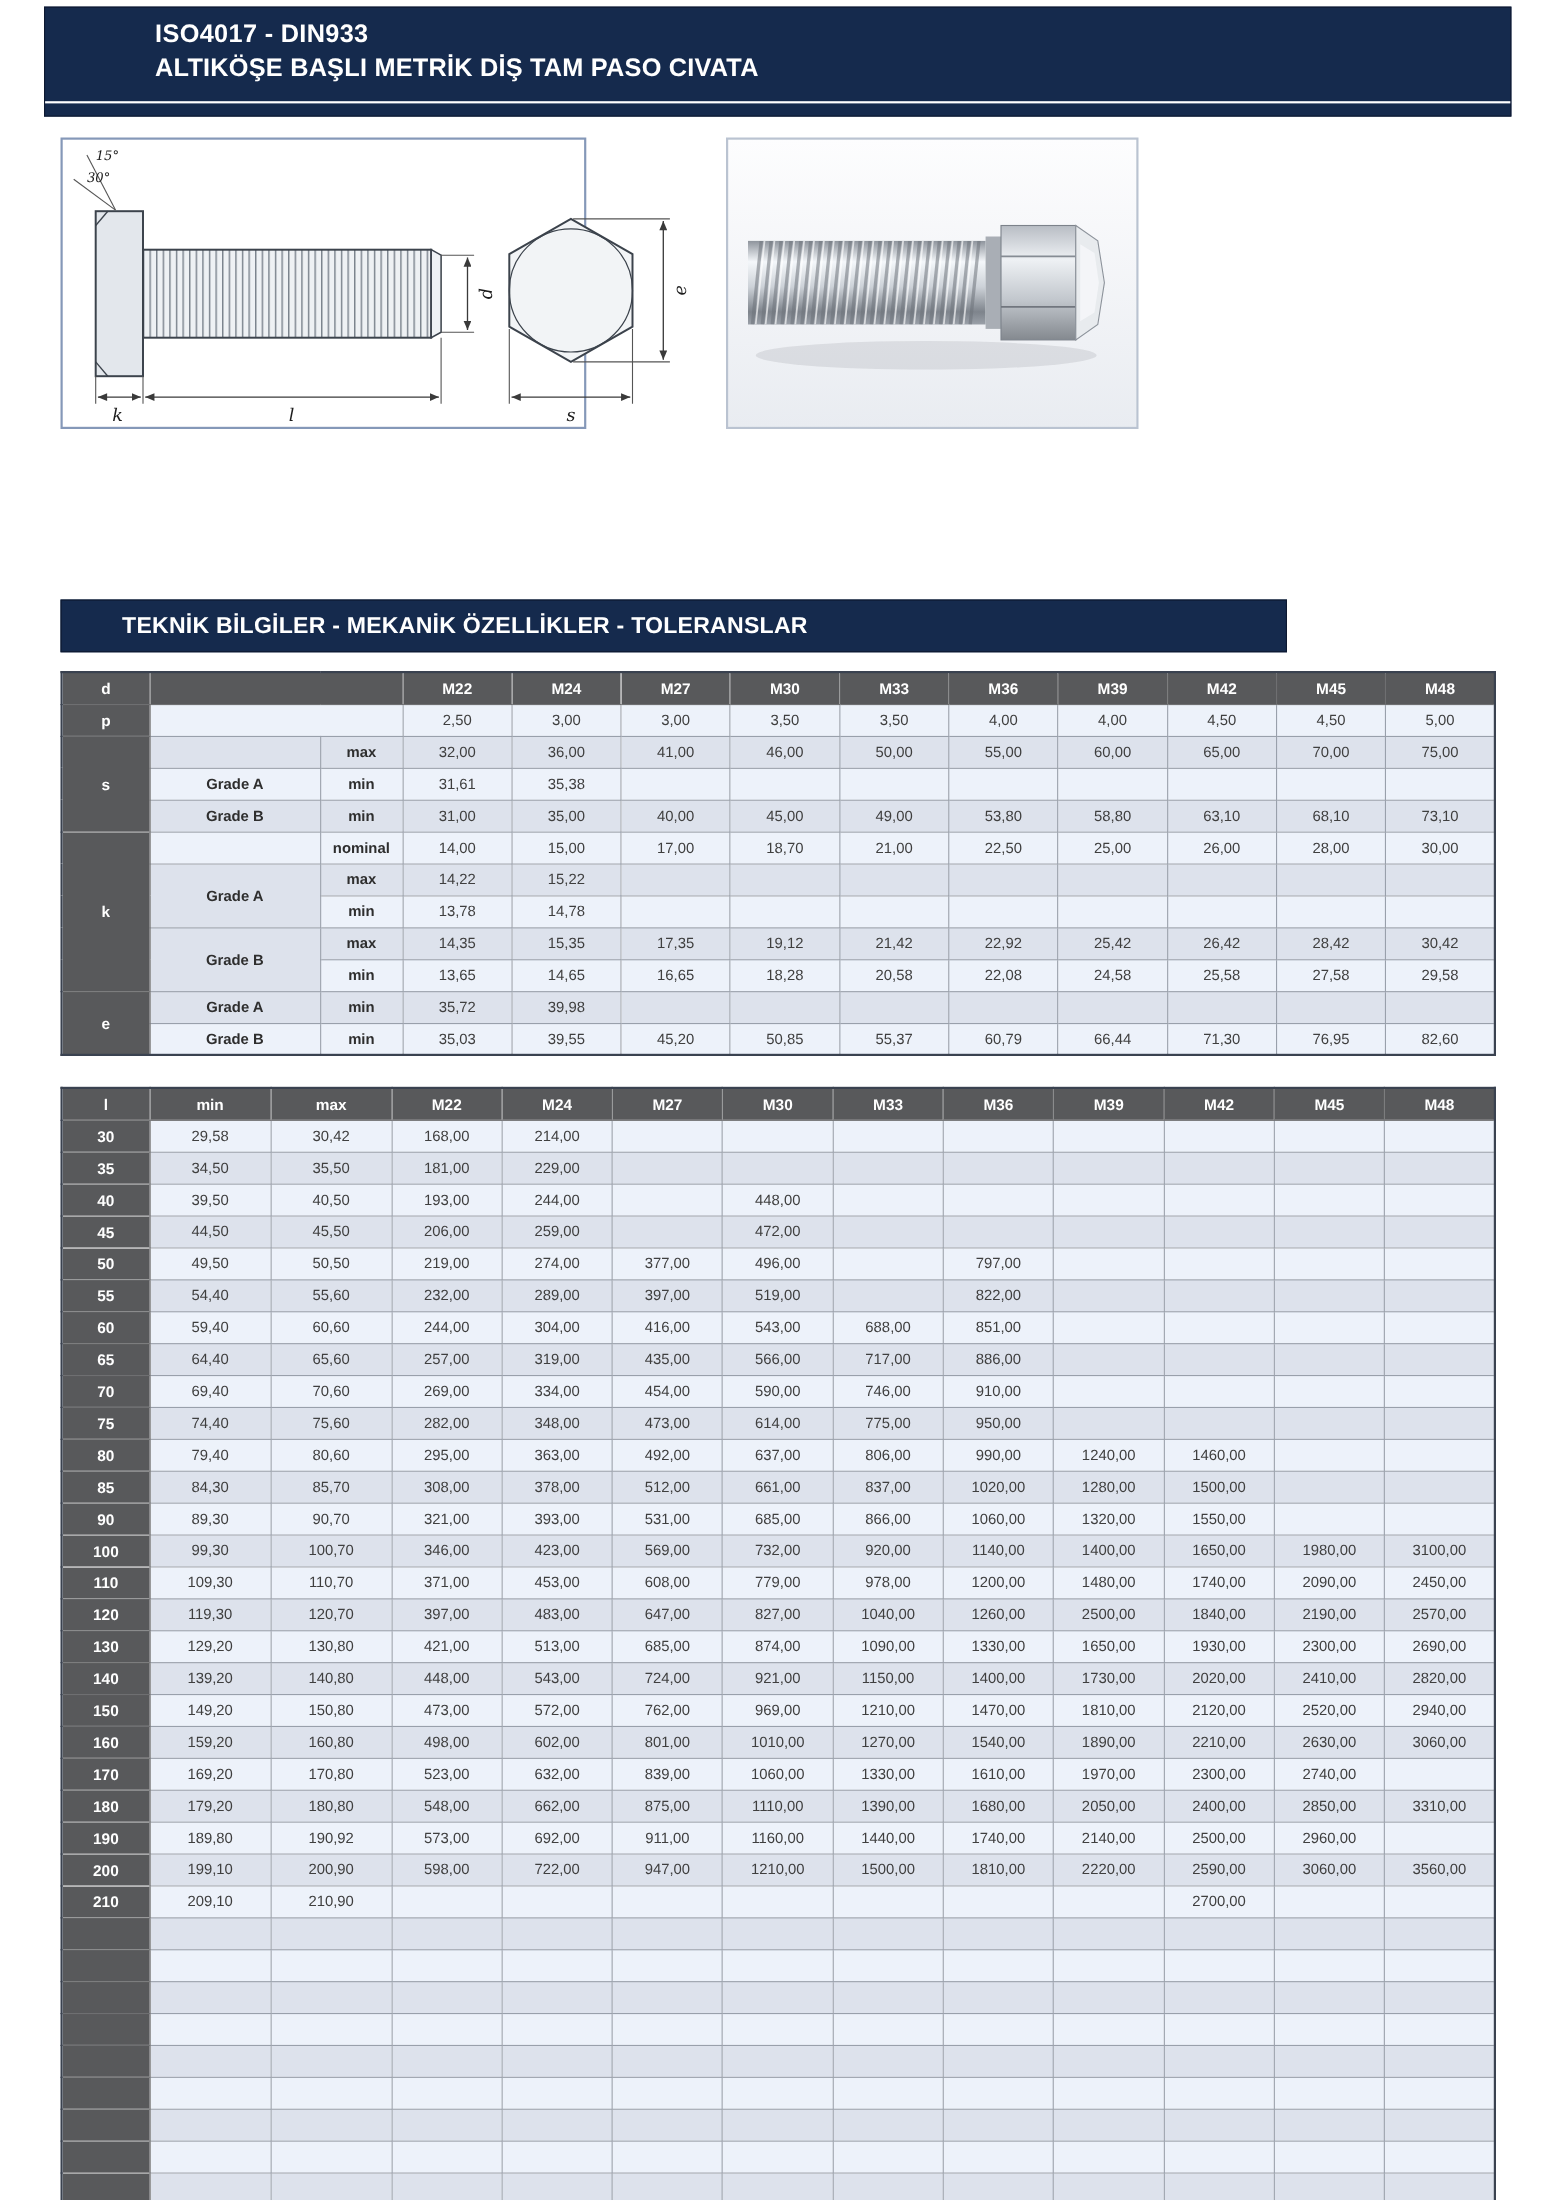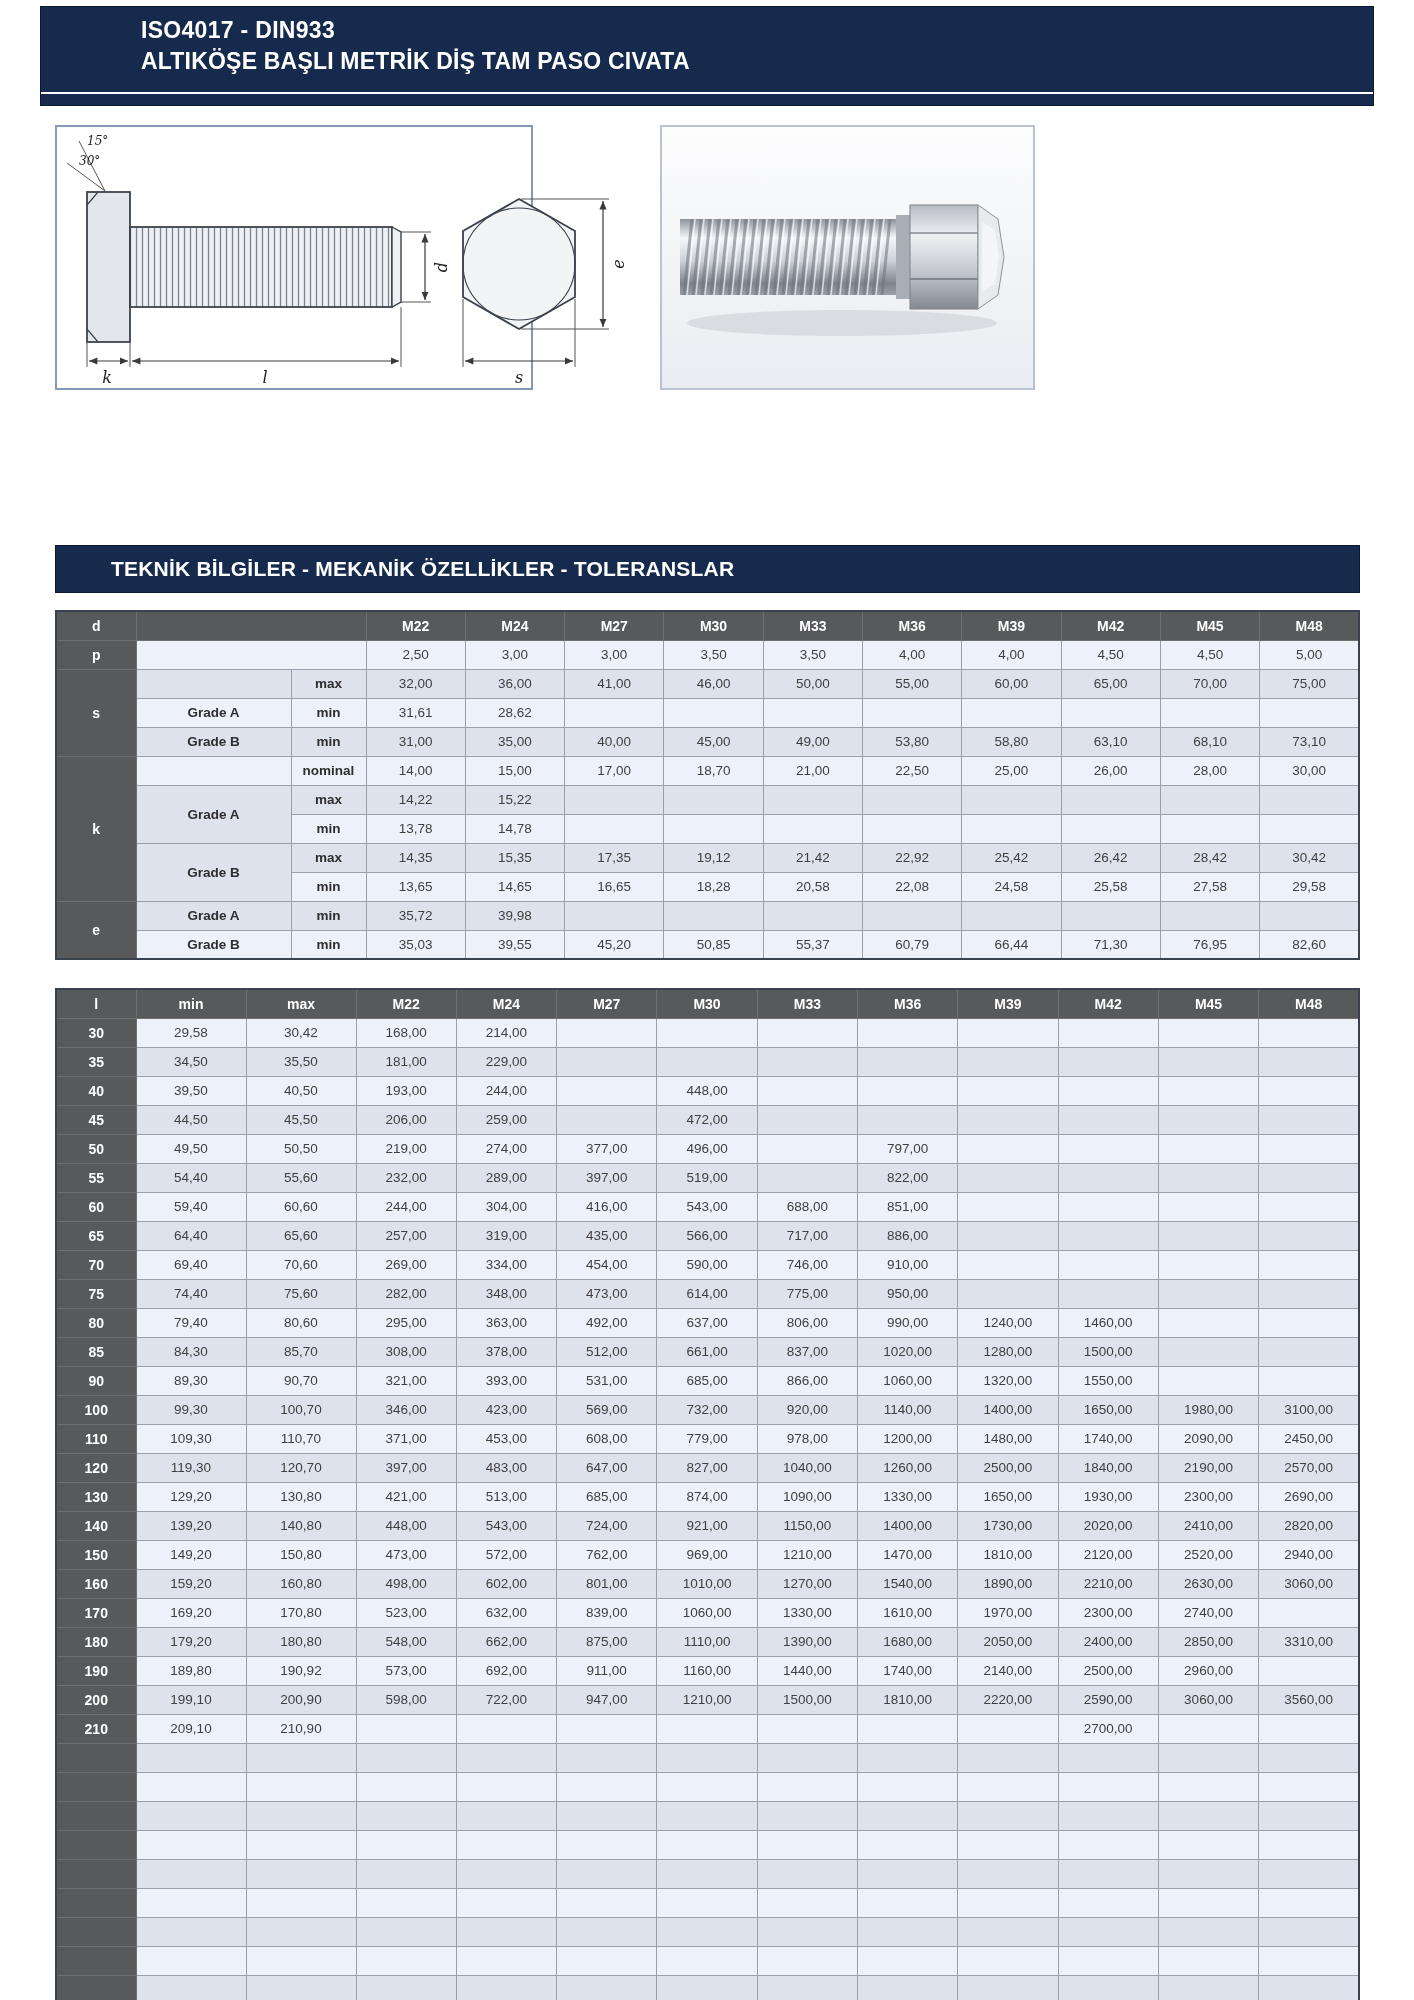--- a/index.html
+++ b/index.html
@@ -10,21 +10,21 @@
     background:#152a4d;border:1px solid #0d1830;color:#fff}
   .title-line1{position:absolute;left:100px;top:10px;font-size:23px;font-weight:bold;letter-spacing:.3px}
   .title-line2{position:absolute;left:100px;top:41px;font-size:23px;font-weight:bold;letter-spacing:.2px}
   .title-divider{position:absolute;left:0;bottom:11px;width:100%;height:2px;background:#ffffff}
 
   .drawing-box{position:absolute;left:55px;top:125px;width:478px;height:265px;
     background:#ffffff;border:2px solid #8598b8}
   .photo-box{position:absolute;left:660px;top:125px;width:375px;height:265px;
     border:2px solid #bac3d1;background:linear-gradient(#fdfdfe,#e9ecf1)}
 
-  .section-bar{position:absolute;left:55px;top:545px;width:1305px;height:48px;
+  .section-bar{position:absolute;left:55px;top:545px;width:1115px;height:48px;
     background:#152a4d;border:1px solid #0d1830;color:#fff;display:flex;align-items:center}
   .section-bar span{margin-left:55px;font-size:21px;font-weight:bold;letter-spacing:.2px}
 
   table{position:absolute;border-collapse:collapse;table-layout:fixed;
     font-size:13.5px;color:#3f3f3f;border:2px solid #3a4250}
   .t1{left:55px;top:610px;width:1305px}
   .t2{left:55px;top:988px;width:1305px}
   td,th{border:1px solid #99a0ab;height:29px;text-align:center;padding:0 2px;
     overflow:hidden;white-space:nowrap;font-weight:normal}
   .dark{background:#58595b;color:#ffffff;font-weight:bold;border-color:#6e6f71;font-size:14px}
@@ -247,21 +247,21 @@
           <td>55,00</td>
           <td>60,00</td>
           <td>65,00</td>
           <td>70,00</td>
           <td>75,00</td>
         </tr>
         <tr class="rl">
           <td class="lab">Grade A</td>
           <td class="lab">min</td>
           <td>31,61</td>
-          <td>28,62</td>
+          <td>35,38</td>
           <td></td>
           <td></td>
           <td></td>
           <td></td>
           <td></td>
           <td></td>
           <td></td>
           <td></td>
         </tr>
         <tr class="rd">

